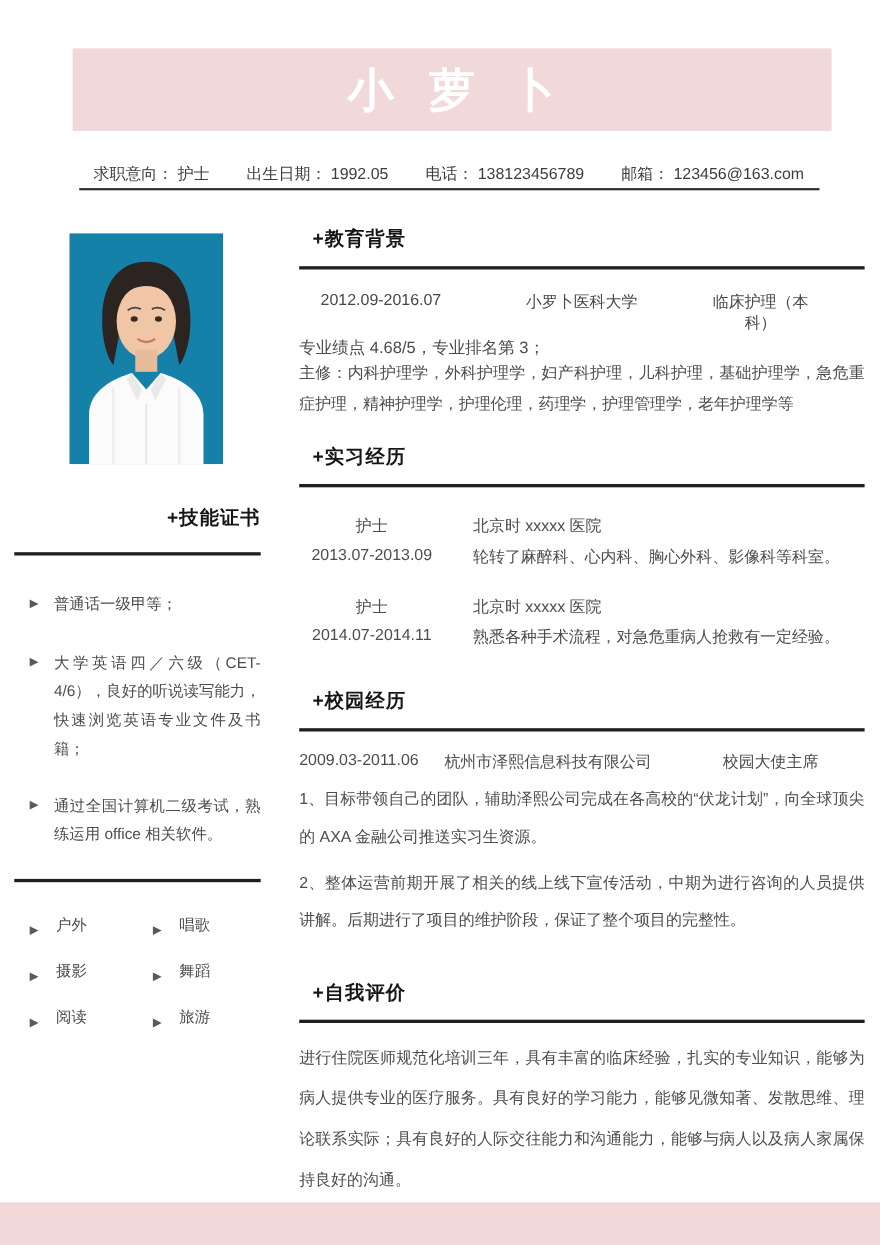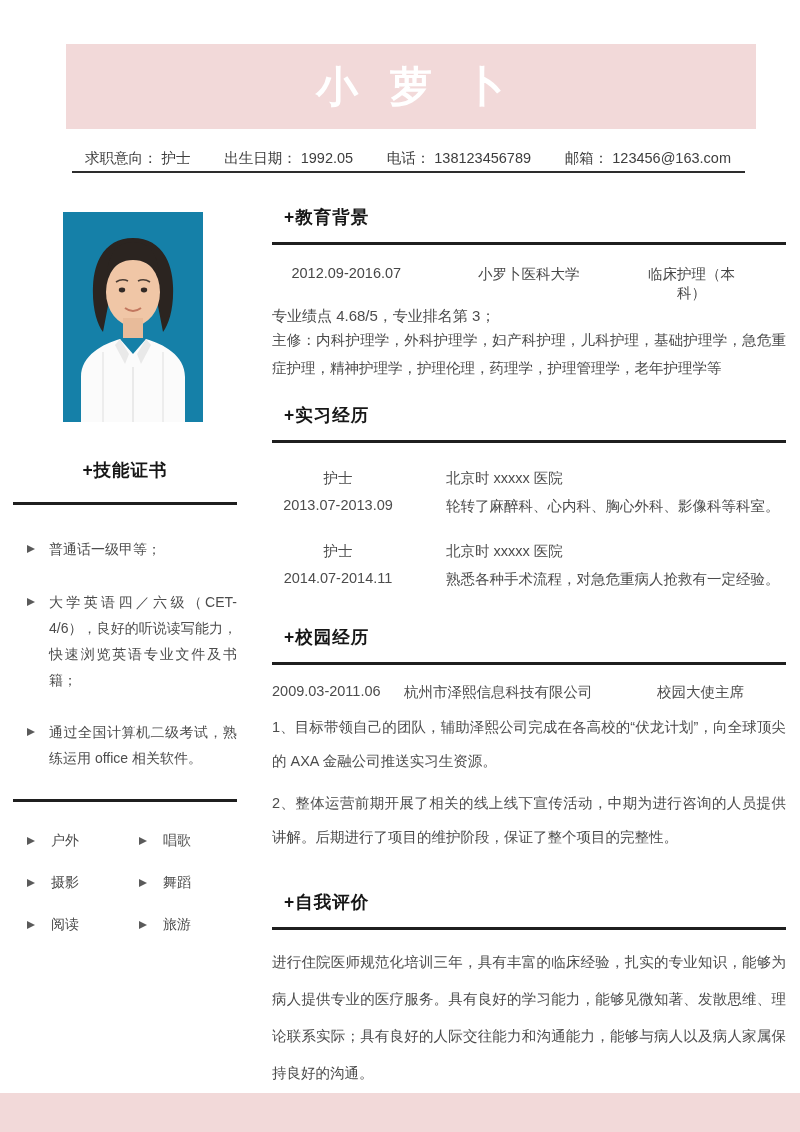--- a/index.html
+++ b/index.html
@@ -6,21 +6,21 @@
   html,body { width:800px; height:1132px; }
   body {
     position:relative;
     background:#ffffff;
     font-family:"Liberation Sans", sans-serif;
     color:#4c4c4c;
     overflow:hidden;
   }
   
   .name-band {
-    position:absolute; left:66px; top:44px; width:690px; height:85px;
+    position:absolute; left:66px; top:44px; width:690px; height:75px;
     background:#f2d9d9;
     display:flex; align-items:center; justify-content:center;
   }
   .name {
     font-size:42px; font-weight:bold; color:#ffffff;
     letter-spacing:32px; padding-left:32px; line-height:1;
   }
   .contact {
     position:absolute; top:149px; left:85px; width:646px;
     display:flex; justify-content:space-between;
@@ -32,60 +32,60 @@
     background:#2d2d2d;
   }
   
   .left-col  { position:absolute; left:13px;  top:212px; width:224px; }
   .right-col { position:absolute; left:272px; top:205px; width:514px; }
 
   
   .photo-wrap { margin-left:50px; width:140px; height:210px; }
   .photo-wrap svg { display:block; }
   .side-title {
-    margin-top:36px; text-align:center;
+    margin-top:36px; text-align:right;
     font-size:17.5px; font-weight:bold; color:#161616; letter-spacing:1px;
   }
   .side-rule { margin-top:20px; height:3px; background:#1f1f1f; }
   .bullet-list { margin-top:32px; list-style:none; }
   .bullet-list li {
     display:flex; margin:0 0 27px 14px;
     font-size:14px; line-height:1.85; color:#4c4c4c;
   }
   .bullet-list li .txt { text-align:justify; }
   .arrow-bullet {
     flex:0 0 auto; width:0; height:0; margin:8px 14px 0 0;
     border-left:8px solid #5a5a5a;
     border-top:4.5px solid transparent;
     border-bottom:4.5px solid transparent;
   }
   .hobby-grid {
     margin-top:30px;
     display:grid; grid-template-columns:1fr 1fr; row-gap:24px;
     font-size:14px; color:#4c4c4c;
   }
-  .hobby-cell { display:flex; align-items:center; padding-left:14px; }
+  .hobby-cell { display:flex; align-items:flex-end; padding-left:14px; }
   .hobby-cell .arrow-bullet { margin:0 16px 0 0; }
   
   .sec-title {
     font-size:17.5px; font-weight:bold; color:#161616;
     padding-left:12px; letter-spacing:1px;
   }
   .sec-rule { margin-top:13px; height:3px; background:#1f1f1f; }
   .edu-row { display:flex; margin-top:20px; padding-right:40px; font-size:14.5px; color:#474747;text-align:center; }
   .edu-period { width:158px; }
   .edu-school { width:230px; }
   .edu-major  { margin-left:auto; }
   .edu-gpa { margin-top:4px; font-size:15px; }
   .edu-courses { font-size:14.5px; line-height:1.95; text-align:justify; }
   .intern-entry { display:flex; margin-top:26px; font-size:14.5px; }
   .intern-left { width:132px; text-align:center; flex:0 0 auto; }
   .intern-role { }
   .intern-period { margin-top:9px; }
-  .intern-right { margin-left:42px; flex:1; }
+  .intern-right { margin-left:26px; flex:1; }
   .intern-desc { margin-top:9px; }
   .campus-row { display:flex; margin-top:18px; padding-right:42px; font-size:14.5px; }
   .campus-period { width:132px; flex:0 0 auto; }
   .campus-org { }
   .campus-role { margin-left:auto; }
   .campus-points p { margin-top:8px; font-size:14.5px; line-height:2.35; text-align:justify; }
   .eval-text { margin-top:14px; font-size:14.5px; line-height:2.55; text-align:justify; }
   .mt-sec1 { margin-top:20px; }
   .mt-sec2 { margin-top:36px; }
   

